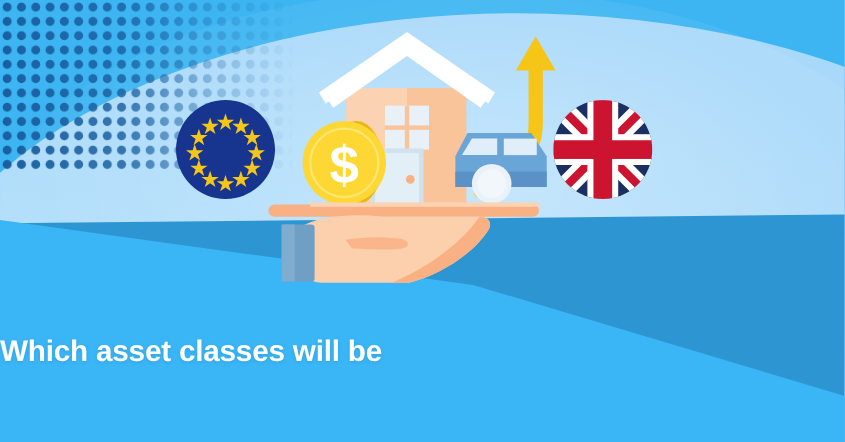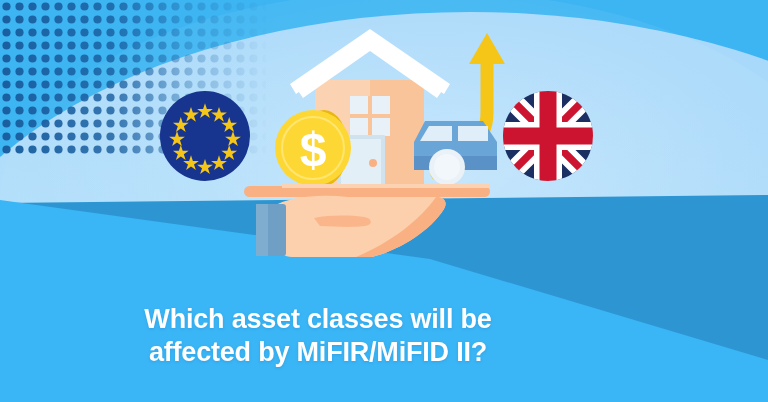--- a/index.html
+++ b/index.html
@@ -36,21 +36,21 @@
     height: 402px;
     pointer-events: none;
   }
 
   
   #headline {
     position: absolute;
     left: 0;
     top: 303px;
     width: 636px;
-    text-align: center;
+    text-align: left;
     color: #ffffff;
     font-family: "Liberation Sans", sans-serif;
     font-weight: bold;
     font-size: 27px;
     line-height: 33px;
     letter-spacing: -0.2px;
     text-shadow: 0 1px 3px rgba(30,120,190,0.28);
     z-index: 5;
   }
   #headline .line {
@@ -204,16 +204,15 @@
       <path d="M314,218 C330,215 348,215 364,217 C370,218 372,221 370,224
                C366,228 340,227 320,226 Z" fill="#f9b184" opacity="0.85"></path>
 
       <rect x="256" y="204" width="30" height="52" rx="3" fill="#6f9fc4"></rect>
       <rect x="256" y="204" width="12" height="52" fill="#7fadd0"></rect>
     </g>
   </svg>
 
   <div id="headline">
     <span class="line">Which asset classes will be</span>
-    <span class="line">affected by MiFIR/MiFID II?</span>
   </div>
 
 </div>
 
 </body></html>

